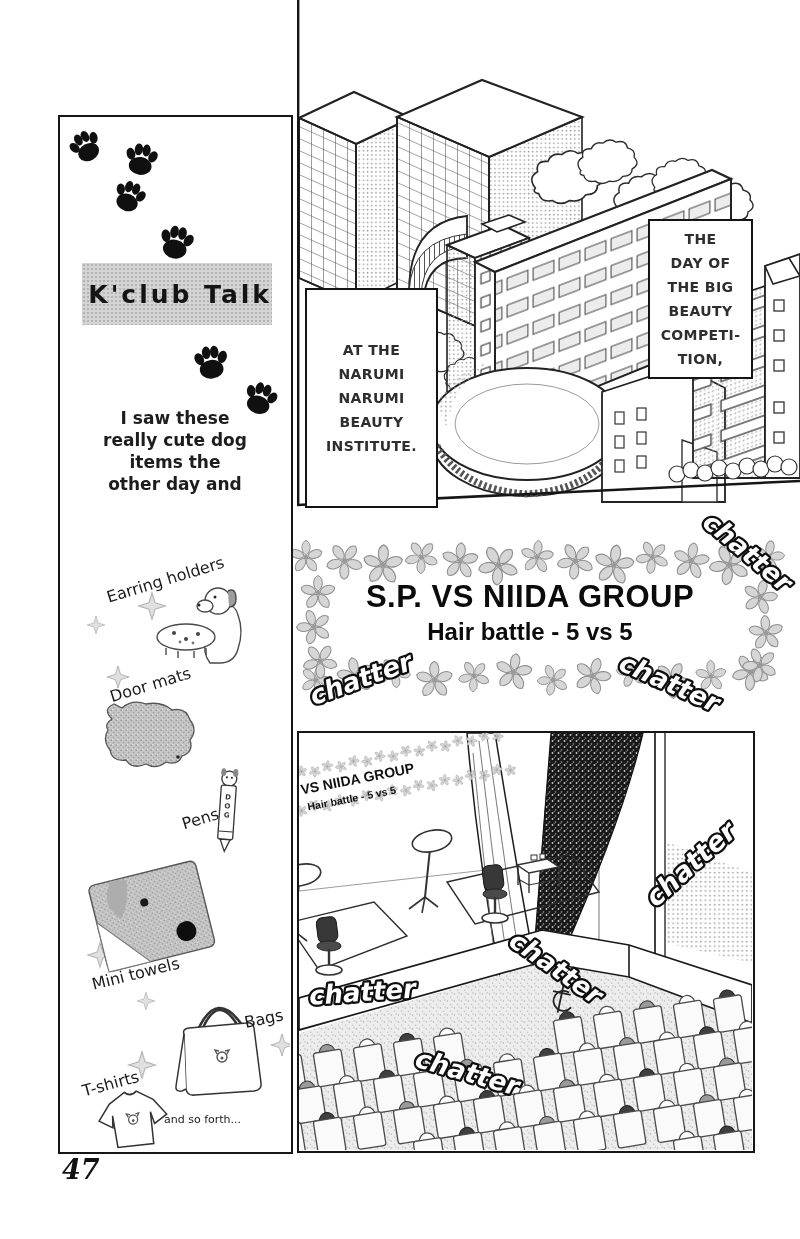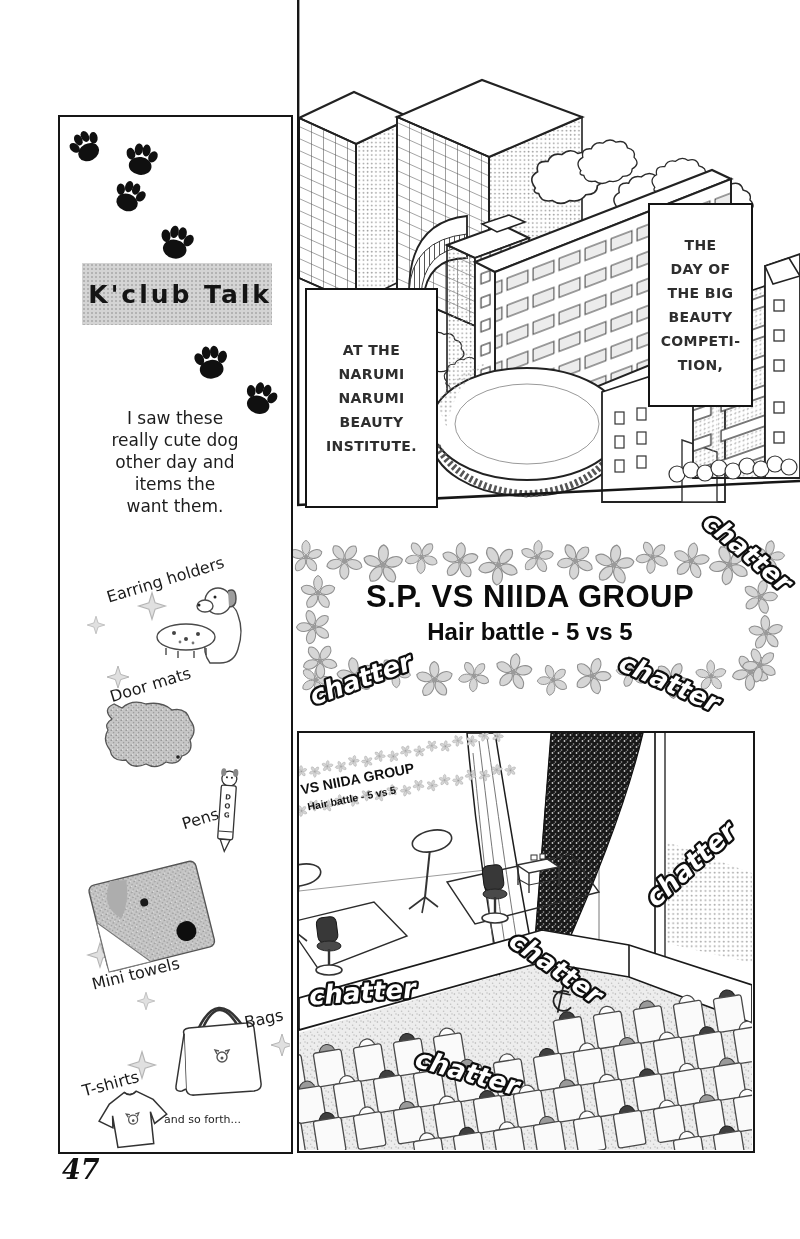--- a/index.html
+++ b/index.html
@@ -9,21 +9,21 @@
   .panel{border:2.3px solid #161616;box-sizing:border-box;background:#fff}
   .cap{border:2.4px solid #141414;background:#fff;box-sizing:border-box;
        display:flex;flex-direction:column;justify-content:center;text-align:center;
        font-size:14px;font-weight:600;color:#2e2e2e;letter-spacing:.4px;line-height:1.72;
        font-family:"DejaVu Sans",sans-serif}
   .cap span{display:block}
   .kc-box{background:#d4d4d4;
        background-image:radial-gradient(#b3b3b3 1px,transparent 1.2px);background-size:4px 4px;
        display:flex;align-items:center;justify-content:flex-end;
        font-size:25px;font-weight:600;letter-spacing:3px;color:#141414}
-  .intro{width:216px;text-align:center;font-size:17px;line-height:1.3;color:#1d1d1d;font-weight:400}
+  .intro{width:216px;text-align:center;font-size:17px;line-height:1.3;color:#1d1d1d;font-weight:700}
   .intro span{display:block}
   .outro{font-size:11px;color:#1d1d1d;font-weight:500}
   .bt1{font-family:"Liberation Sans",sans-serif;font-weight:700;font-size:31px;
        letter-spacing:.5px;text-align:center;color:#0b0b0b;line-height:1.05}
   .bt2{font-family:"Liberation Sans",sans-serif;font-weight:700;font-size:24px;
        text-align:center;color:#0b0b0b;margin-top:4px}
   .pageno{font-family:"DejaVu Serif",serif;font-style:italic;font-weight:700;
        font-size:27px;color:#111}
   
   text.chat{font-family:"DejaVu Sans",sans-serif;font-style:italic;font-weight:700;
@@ -165,21 +165,21 @@
     <line x1="1.2" y1="0" x2="1.2" y2="506" stroke="#161616" stroke-width="2.4"></line>
   </svg>
 
   <div class="x cap" style="left:305px;top:288px;width:133px;height:220px">
     <span>AT THE</span>
     <span>NARUMI</span>
     <span>NARUMI</span>
     <span>BEAUTY</span>
     <span>INSTITUTE.</span>
   </div>
-  <div class="x cap" style="left:648px;top:203px;width:105px;height:204px">
+  <div class="x cap" style="left:648px;top:219px;width:105px;height:160px">
     <span>THE</span>
     <span>DAY OF</span>
     <span>THE BIG</span>
     <span>BEAUTY</span>
     <span>COMPETI-</span>
     <span>TION,</span>
   </div>
 
   <svg class="x" style="left:290px;top:515px" width="510" height="210" viewBox="0 0 510 210">
     <defs>
@@ -538,23 +538,22 @@
       <text class="lbl" transform="translate(52,972) rotate(-15)">T-shirts</text>
     </svg>
 
     <div class="x kc-box" style="left:22px;top:146px;width:190px;height:62px">
       <span>K'club Talk</span>
     </div>
 
     <div class="x intro" style="left:7px;top:290px">
       <span>I saw these</span>
       <span>really cute dog</span>
+      <span>items the</span>
       <span>other day and</span>
-      <span>items the</span>
-      <span>want them.</span>
     </div>
 
     <div class="x outro" style="left:104px;top:996px;width:130px">and so forth...</div>
   </div>
 
   <div class="x pageno" style="left:62px;top:1154px">47</div>
 
 </div>
 
 </body></html>

